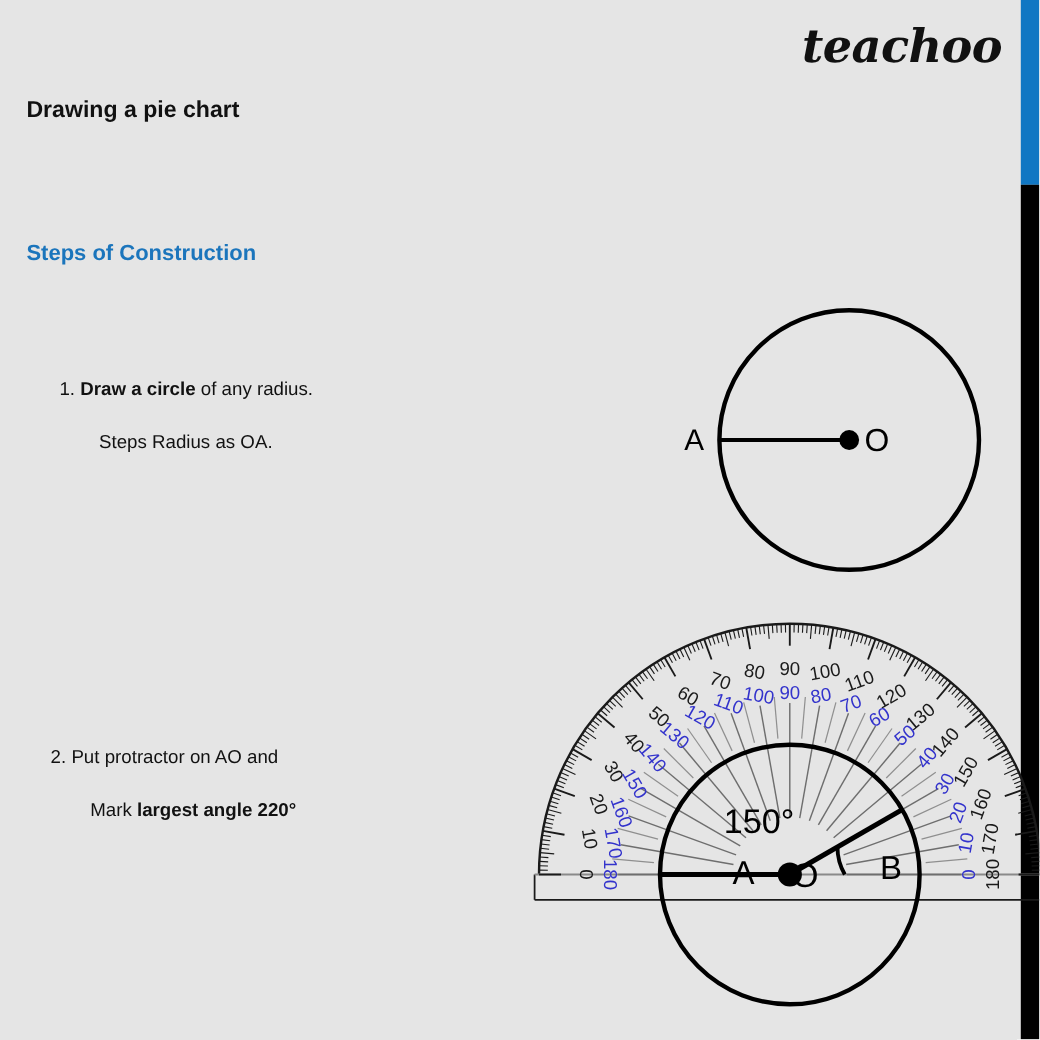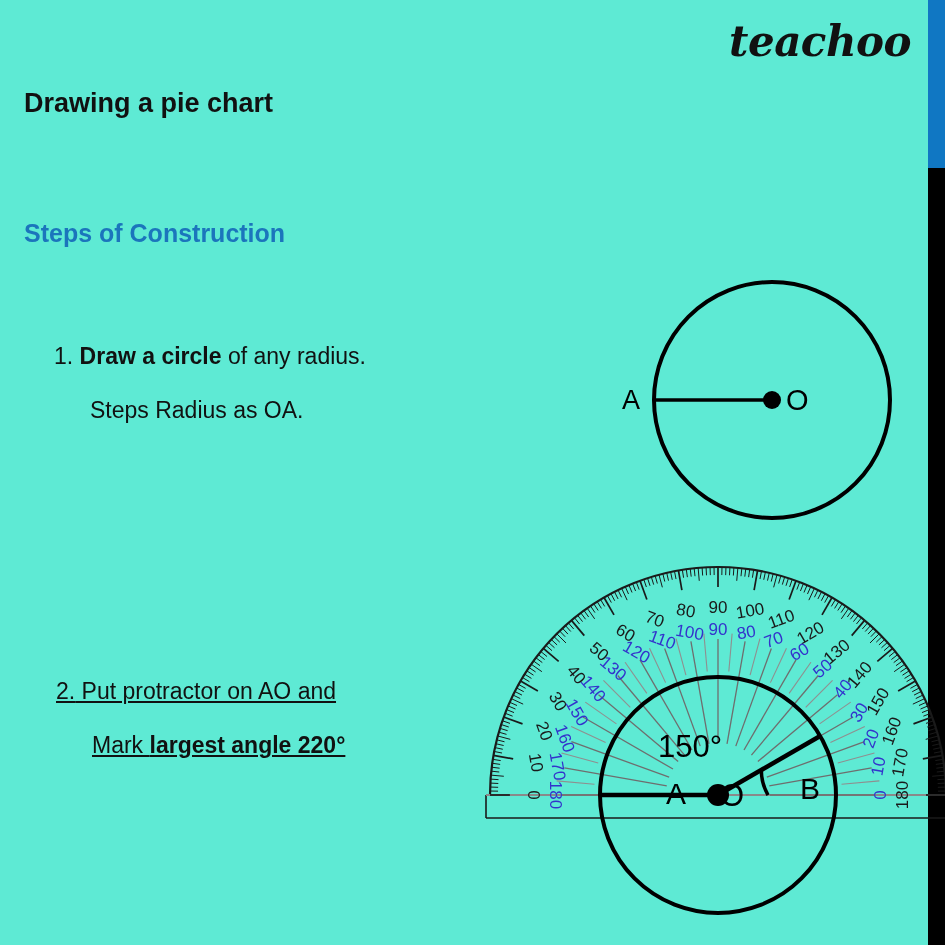--- a/index.html
+++ b/index.html
@@ -9,21 +9,21 @@
   }
   body {
     font-family: "Liberation Sans", sans-serif;
     -webkit-font-smoothing: antialiased;
   }
   #page {
     position: relative;
     width: 945px;
     height: 945px;
     overflow: hidden;
-    background: #5eead4;
+    background: #e5e5e5;
   }
 
   
   .edge-bar {
     position: absolute;
     right: 0;
     width: 17px;
   }
   .edge-bar-blue { top: 0; height: 168px; background: #1077C3; }
   .edge-bar-black { top: 168px; height: 777px; background: #000000; }
@@ -40,48 +40,48 @@
     letter-spacing: -0.5px;
     color: #111111;
     white-space: nowrap;
   }
 
   
   .title {
     position: absolute;
     left: 24px;
     top: 88px;
-    font-size: 27px;
+    font-size: 21px;
     font-weight: bold;
     color: #111111;
     white-space: nowrap;
     text-align: center;
   }
   .subtitle {
     position: absolute;
     left: 24px;
     top: 219px;
-    font-size: 25px;
+    font-size: 20px;
     font-weight: bold;
     color: #1B75BC;
     white-space: nowrap;
   }
 
   
   .step {
     position: absolute;
-    font-size: 23px;
+    font-size: 17px;
     color: #111111;
     line-height: 1.0;
     white-space: nowrap;
   }
   .step .line2 { display: block; margin-top: 31px; padding-left: 36px; }
   .step b { font-weight: bold; }
   .step-1 { left: 54px; top: 345px; }
-  .step-2 { left: 56px; top: 680px; text-decoration: underline; }
+  .step-2 { left: 46px; top: 680px; }
 
   
   .figure { position: absolute; }
   .fig-circle { left: 600px; top: 262px; }
   .fig-protractor { left: 462px; top: 552px; }
 
   svg { display: block; overflow: visible; }
   .fig-label {
     font-family: "Liberation Sans", sans-serif;
     fill: #000000;

